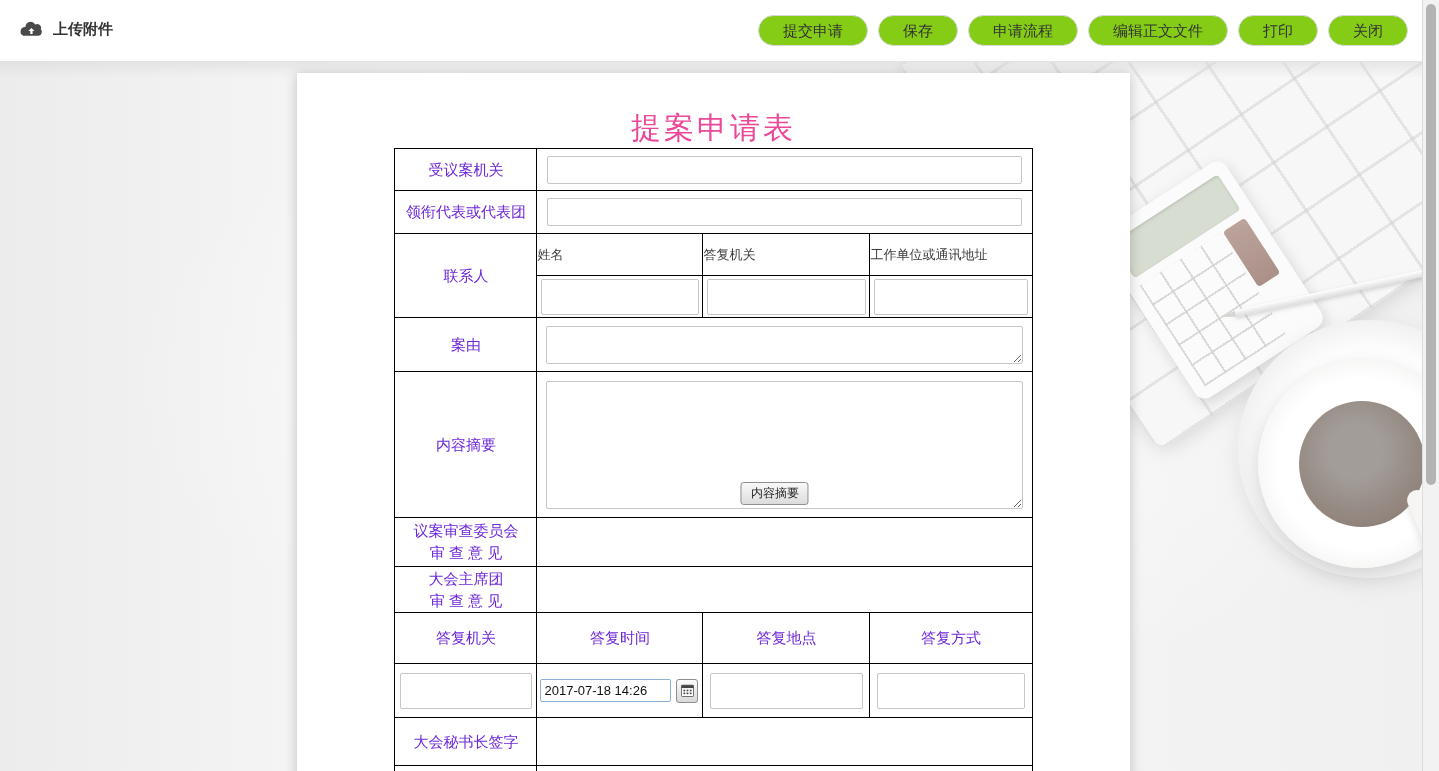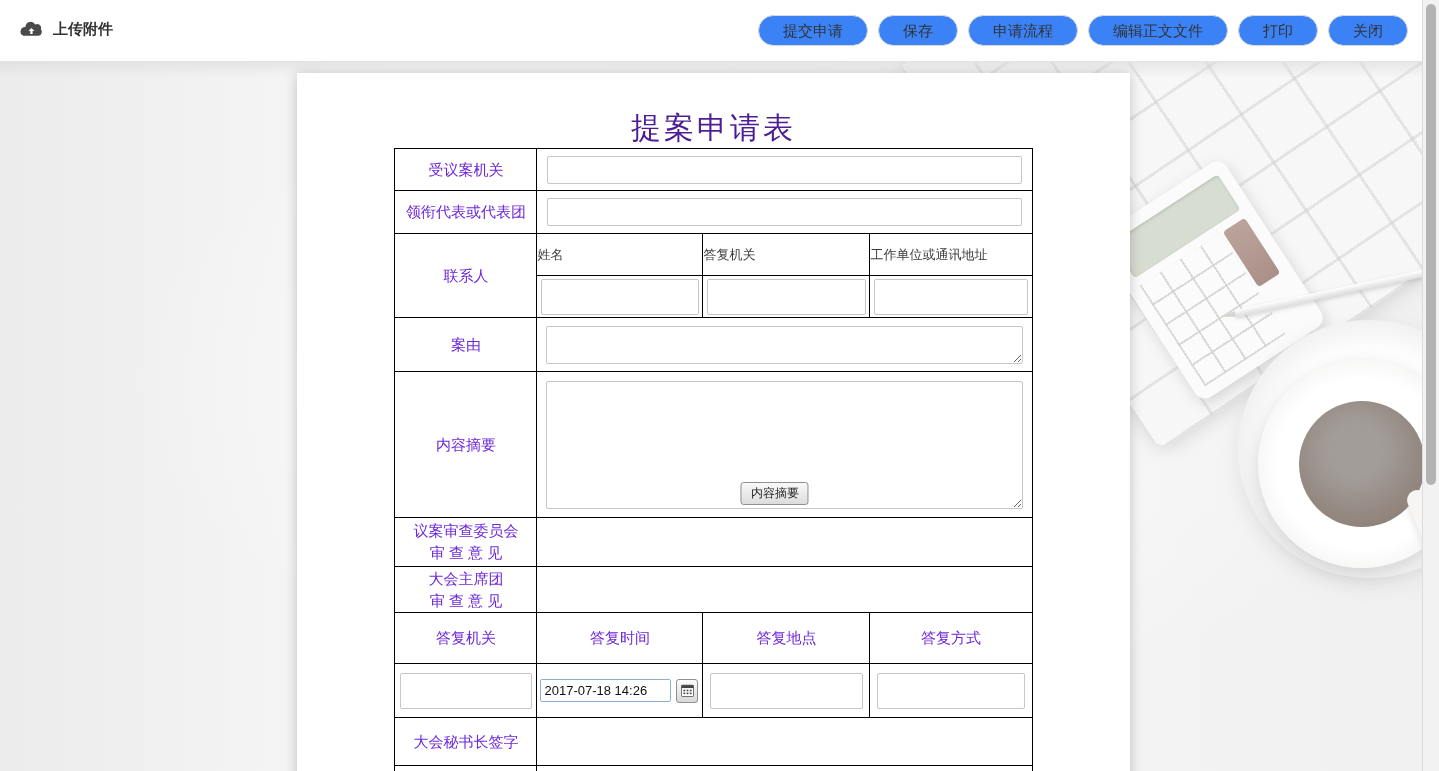--- a/index.html
+++ b/index.html
@@ -7,21 +7,21 @@
               font-family:"Liberation Sans","DejaVu Sans",sans-serif; }
 
   
   .topbar { position:absolute; left:0; top:0; width:1439px; height:62px; background:#fff;
             border-bottom:1px solid #e3e3e3; display:flex; align-items:center;
             justify-content:space-between; padding:0 31px 0 18px; z-index:30; }
   .upload-btn { display:flex; align-items:flex-start; gap:7px; cursor:pointer; }
   .upload-txt { font-size:15px; font-weight:bold; color:#333; }
   .toolbar { display:flex; align-items:center; gap:10px; }
   .pill { height:31px; padding:0 24px; border:1px solid #d8d8d8; border-radius:16px;
-          background:#3b82f6; color:#333; font-size:15px; cursor:pointer;
+          background:#84cc16; color:#333; font-size:15px; cursor:pointer;
           font-family:inherit; line-height:29px; white-space:nowrap; }
 
   
   .content { position:absolute; left:0; top:62px; width:1439px; height:709px; overflow:hidden;
              background:linear-gradient(90deg,#ececec,#f8f8f8 30%,#f4f4f4 70%,#f0f0f0); }
   .bg { position:absolute; inset:0; overflow:hidden; }
   .bg-glow { position:absolute; inset:0;
              background:radial-gradient(ellipse at 55% 45%, #fbfbfb 0%, rgba(251,251,251,0) 60%); }
   .bg-topband { position:absolute; left:0; top:0; right:0; height:16px;
                 background:linear-gradient(#d9d9d9, rgba(217,217,217,0)); opacity:.55; }
@@ -56,21 +56,21 @@
   .coffee { position:absolute; left:41px; top:41px; width:126px; height:126px; border-radius:50%;
             background:radial-gradient(circle at 45% 40%, #a39d99 25%, #8d7f76 80%, #6f6156 100%); }
   .cup-handle { position:absolute; left:160px; top:128px; width:20px; height:78px;
                 transform:rotate(-22deg); background:#f6f5f3; border-radius:10px;
                 box-shadow:0 3px 8px rgba(160,160,160,.4); }
 
   
   .paper { position:absolute; left:297px; top:11px; width:833px; height:1010px; background:#fff;
            box-shadow:0 2px 12px rgba(0,0,0,.22); }
   .title { margin:36px 0 0; text-align:center; font-size:30px; font-weight:400;
-           color:#4c1d95; letter-spacing:3px; line-height:38px; }
+           color:#ec4899; letter-spacing:3px; line-height:38px; }
   table.form { width:637px; margin:1px auto 0; border-collapse:collapse; table-layout:fixed; }
   table.form td { border:1px solid #000; vertical-align:middle; }
   td.lbl { text-align:center; font-size:15px; color:#6d28d9; line-height:1.45; }
   td.colhead { font-size:13px; color:#3c3c3c; }
   tr.r1 td { height:42px; } tr.r2 td { height:43px; } tr.r3 td { height:42px; }
   tr.r4 td { height:42px; } tr.r5 td { height:54px; } tr.r6 td { height:146px; }
   tr.r7 td { height:49px; } tr.r8 td { height:46px; } tr.r9 td { height:51px; }
   tr.r10 td { height:54px; } tr.r11 td { height:48px; } tr.r12 td { height:40px; }
   .cellc { text-align:center; }
   .inp { border:1px solid #c6c6c6; border-radius:2px; background:#fff; height:28px;

